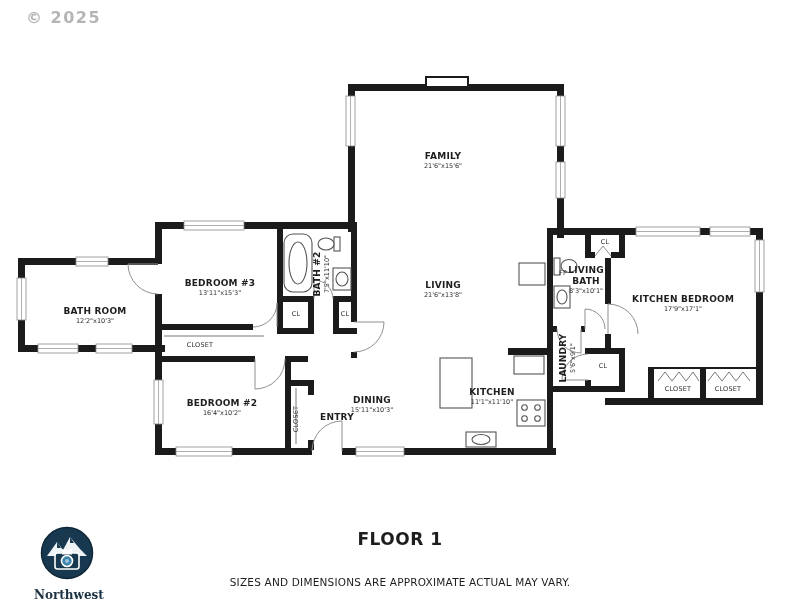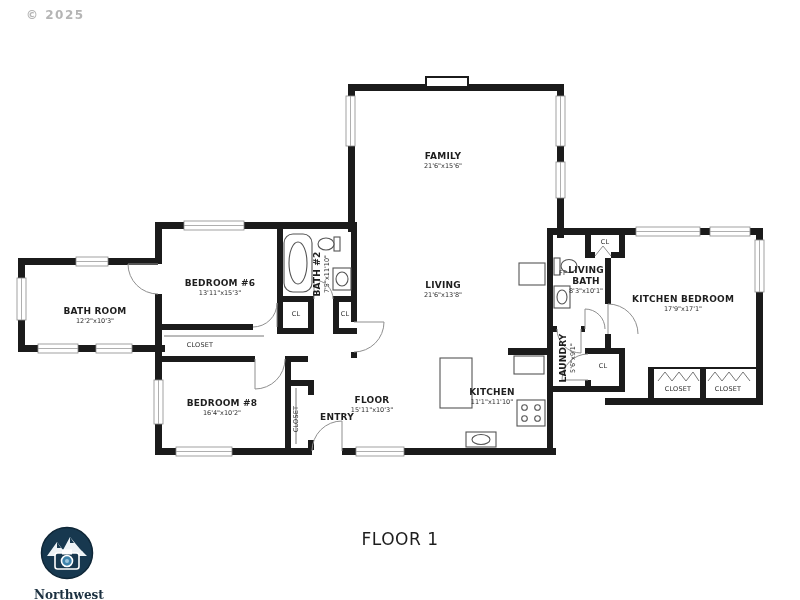--- a/index.html
+++ b/index.html
@@ -6,24 +6,24 @@
   #stage{position:relative;width:800px;height:600px;background:#ffffff;overflow:hidden;
          font-family:"DejaVu Sans", sans-serif;}
   #planart{position:absolute;left:0;top:0;}
   .plan-label{position:absolute;transform:translate(-50%,-50%);text-align:center;
               color:#1e1e1e;white-space:nowrap;line-height:1.2;}
   .plan-label.vert{transform:translate(-50%,-50%) rotate(-90deg);}
   .rname{font-size:9px;font-weight:700;letter-spacing:.2px;}
   .rname.wrap{white-space:normal;width:52px;margin:0 auto;}
   .rdims{font-size:6.5px;color:#2c2c2c;margin-top:1px;}
   .tiny{font-size:6.5px;color:#2c2c2c;letter-spacing:.2px;}
-  .copyright{position:absolute;left:26px;top:8px;font-size:12px;font-weight:700;
+  .copyright{position:absolute;left:26px;top:8px;font-size:16px;font-weight:700;
              color:#b5b5b5;letter-spacing:1.5px;}
   .floor-title{position:absolute;left:50%;top:539px;transform:translate(-50%,-50%);
-               font-size:17px;color:#1d1d1d;letter-spacing:.5px;}
+               font-size:17px;color:#1d1d1d;letter-spacing:.5px;font-weight:bold;}
   .disclaimer{position:absolute;left:50%;top:582px;transform:translate(-50%,-50%);
               font-size:10.5px;color:#1d1d1d;letter-spacing:.2px;white-space:nowrap;}
   .logo{position:absolute;left:34px;top:526px;width:66px;text-align:center;}
   .logo-name{font-family:"DejaVu Serif", serif;font-weight:700;font-size:12px;color:#1c3141;margin-top:4px;}
   .logo-tagline{font-family:"DejaVu Serif", serif;font-size:6.3px;color:#2a5474;}
 </style>
 </head>
 <body>
 
 <div id="stage">
@@ -206,41 +206,41 @@
     <div class="rname">FAMILY</div>
     <div class="rdims">21'6"x15'6"</div>
   </div>
 
   <div class="plan-label" style="left:443px;top:290px;">
     <div class="rname">LIVING</div>
     <div class="rdims">21'6"x13'8"</div>
   </div>
 
   <div class="plan-label" style="left:220px;top:288px;">
-    <div class="rname">BEDROOM #6</div>
+    <div class="rname">BEDROOM #3</div>
     <div class="rdims">13'11"x15'3"</div>
   </div>
 
   <div class="plan-label vert" style="left:322px;top:274px;">
     <div class="rname">BATH #2</div>
     <div class="rdims">7'5"x11'10"</div>
   </div>
 
   <div class="plan-label" style="left:95px;top:316px;">
     <div class="rname">BATH ROOM</div>
     <div class="rdims">12'2"x10'3"</div>
   </div>
 
   <div class="plan-label" style="left:222px;top:408px;">
-    <div class="rname">BEDROOM #8</div>
+    <div class="rname">BEDROOM #2</div>
     <div class="rdims">16'4"x10'2"</div>
   </div>
 
   <div class="plan-label" style="left:372px;top:405px;">
-    <div class="rname">FLOOR</div>
+    <div class="rname">DINING</div>
     <div class="rdims">15'11"x10'3"</div>
   </div>
 
   <div class="plan-label" style="left:318px;top:417px;padding-left:38px;">
     <div class="rname">ENTRY</div>
   </div>
 
   <div class="plan-label" style="left:492px;top:397px;">
     <div class="rname">KITCHEN</div>
     <div class="rdims">11'1"x11'10"</div>
@@ -265,20 +265,21 @@
   <div class="plan-label tiny vert" style="left:297px;top:419px;">CLOSET</div>
   <div class="plan-label tiny" style="left:678px;top:390px;">CLOSET</div>
   <div class="plan-label tiny" style="left:728px;top:390px;">CLOSET</div>
   <div class="plan-label tiny" style="left:296px;top:315px;">CL</div>
   <div class="plan-label tiny" style="left:345px;top:315px;">CL</div>
   <div class="plan-label tiny" style="left:605px;top:243px;">CL</div>
   <div class="plan-label tiny" style="left:603px;top:367px;">CL</div>
   <div class="plan-label tiny" style="left:563px;top:274px;">FP</div>
 
   <div class="floor-title">FLOOR 1</div>
+  <div class="disclaimer">SIZES AND DIMENSIONS ARE APPROXIMATE ACTUAL MAY VARY.</div>
 
   <div class="logo">
     <svg width="54" height="54" viewBox="0 0 54 54">
       <circle cx="27" cy="27" r="25.5" fill="#17384f" stroke="#0e2637" stroke-width="1.5"></circle>
       <g>
         <path d="M7,30 L17,16 L23,24 L30,11 L40,23 L47,30 Z" fill="#eef3f6"></path>
         <path d="M17,16 L21,22 L17,22 Z M30,11 L34,17 L30,17 Z" fill="#17384f"></path>
         <path d="M9,30 L12,25 L15,30 Z M39,30 L42,25 L45,30 Z" fill="#eef3f6"></path>
       </g>
       <g>

